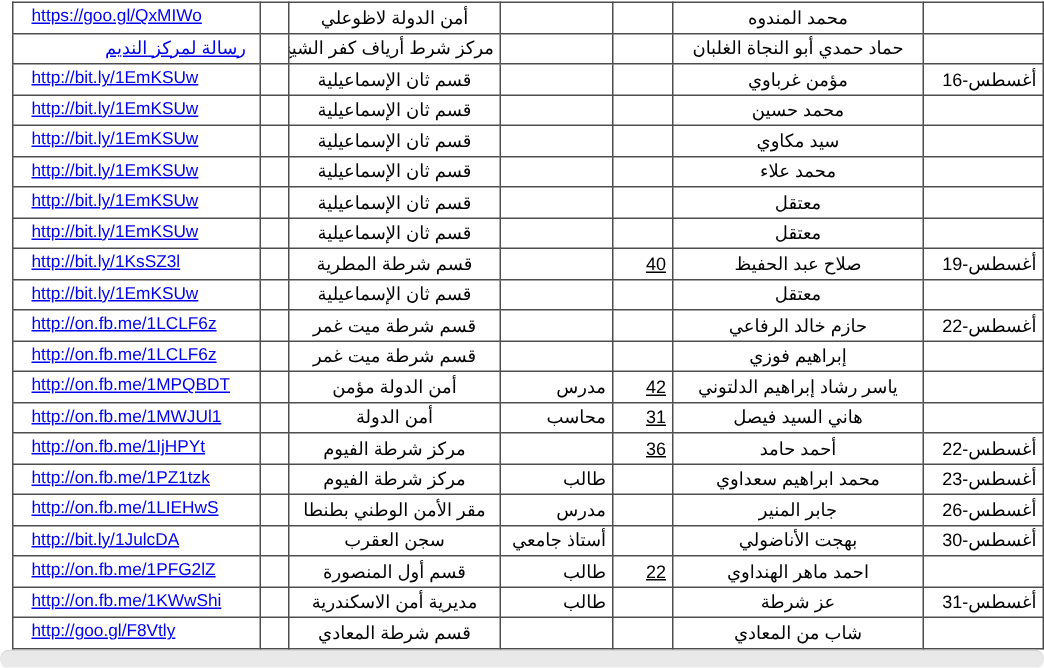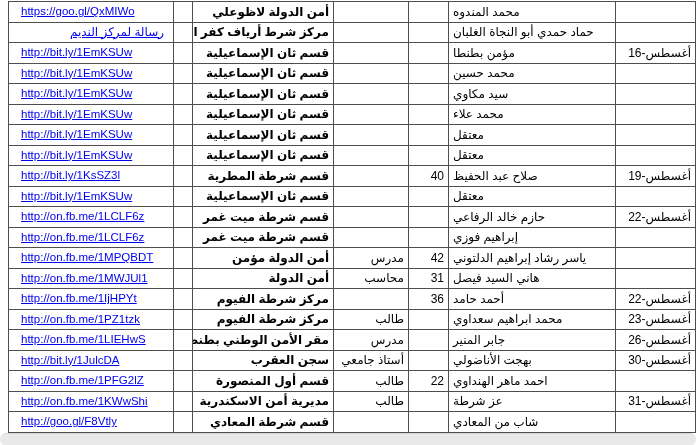--- a/index.html
+++ b/index.html
@@ -16,24 +16,24 @@
     border:1px solid #4e4e4e;
     height:19.5px;
     padding:0 4px;
     font-size:12px;
     color:#000;
     overflow:hidden;
     white-space:nowrap;
     vertical-align:middle;
   }
   td.cell-date{}
-  td.cell-name{text-align:left;margin-left:24px;}
-  td.cell-age{text-align:right;padding-left:6px;}
+  td.cell-name{text-align:center;margin-left:24px;}
+  td.cell-age{text-align:right;padding-left:6px;text-decoration:underline;}
   td.cell-occupation{text-align:right;}
-  td.cell-place{text-align:right;font-weight:bold;}
+  td.cell-place{text-align:center;}
   td.cell-spacer{padding:0;}
   td.cell-link{padding:0;margin-top:32px;}
   td.cell-link a{
     color:#0000ee;text-decoration:underline;
     font-size:11.5px;display:block;height:100%;line-height:19.5px;
   }
   td.cell-link a.url{direction:ltr;text-align:left;padding-left:8px;}
   td.cell-link a.arlink{direction:rtl;padding-right:5px;font-size:12px;}
   .bottom-bar{
     position:absolute;left:0;top:433px;width:696px;height:12px;
@@ -72,21 +72,21 @@
           <td class="cell-age"></td>
           <td class="cell-occupation"></td>
           <td class="cell-place">مركز شرط أرياف كفر الشيخ</td>
           <td class="cell-spacer"></td>
           <td class="cell-link">
             <a href="#" class="arlink">رسالة لمركز النديم</a>
           </td>
         </tr>
         <tr>
           <td class="cell-date">أغسطس-16</td>
-          <td class="cell-name">مؤمن بطنطا</td>
+          <td class="cell-name">مؤمن غرباوي</td>
           <td class="cell-age"></td>
           <td class="cell-occupation"></td>
           <td class="cell-place">قسم ثان الإسماعيلية</td>
           <td class="cell-spacer"></td>
           <td class="cell-link">
             <a href="#" class="url">http://bit.ly/1EmKSUw</a>
           </td>
         </tr>
         <tr>
           <td class="cell-date"></td>

